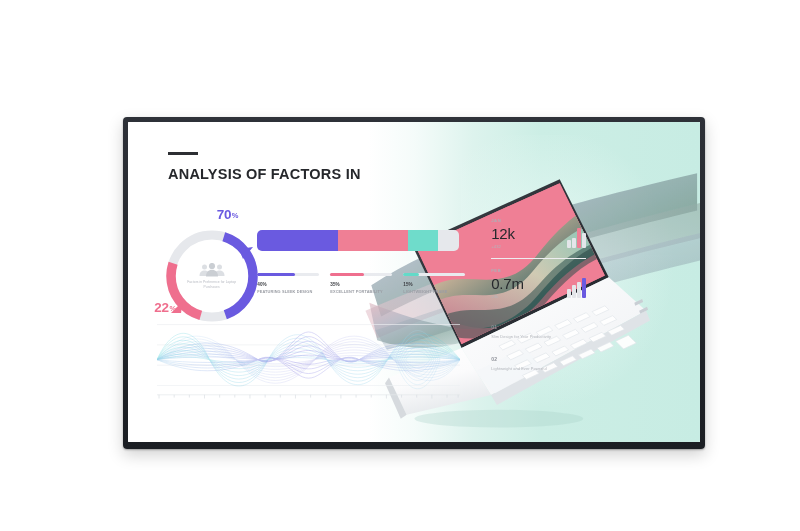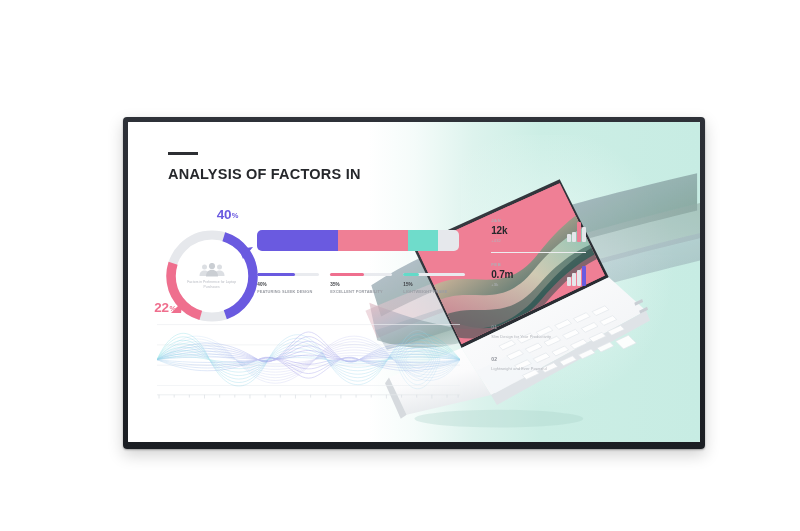--- a/index.html
+++ b/index.html
@@ -137,21 +137,21 @@
 
   
   #stats { position: absolute; left: 63.5%; top: 30.0%; width: 16.5%; }
   .stat-row { position: relative; padding-bottom: 9px; }
   .stat-row + .stat-row { padding-top: 9px; border-top: 1px solid #ededf0; }
   .stat-month {
     font-size: 4.2px; font-weight: 700; color: #adb0b7;
     letter-spacing: 0.55px; margin-bottom: 2px;
   }
   .stat-value {
-    font-size: 10px; font-weight: 700; color: #26282c; letter-spacing: -0.2px;
+    font-size: 15px; font-weight: 400; color: #26282c; letter-spacing: -0.2px;
   }
   .stat-delta { font-size: 4.1px; color: #b3b6bc; margin-top: 2px; letter-spacing: 0.15px; }
   .mini-bars {
     position: absolute; right: 0; bottom: 10px;
     display: flex; align-items: flex-end; gap: 1.6px; height: 20px;
   }
   .mini-bar { width: 3.4px; border-radius: 1px; background: #e4e6ea; }
 
   
   #notes { position: absolute; left: 63.5%; top: 63.0%; width: 17%; }
@@ -317,21 +317,21 @@
               <circle cx="11" cy="8" r="5" fill="#d9dce1"></circle>
               <path d="M1,26 C1,18 5.5,15 11,15 C16.5,15 21,18 21,26 Z" fill="#d9dce1"></path>
               <circle cx="41" cy="8" r="5" fill="#d9dce1"></circle>
               <path d="M31,26 C31,18 35.5,15 41,15 C46.5,15 51,18 51,26 Z" fill="#d9dce1"></path>
               <circle cx="26" cy="6" r="6.2" fill="#c5c9cf"></circle>
               <path d="M14,27 C14,17.5 19.5,13.5 26,13.5 C32.5,13.5 38,17.5 38,27 Z" fill="#c5c9cf"></path>
             </svg>
             <div id="donut-caption">Factors in Preference for Laptop Purchases</div>
           </div>
         </div>
-        <div id="label-40"><span>40</span><span class="pct-sup">%</span></div>
+        <div id="label-40"><span>70</span><span class="pct-sup">%</span></div>
         <div id="label-35"><span>22</span><span class="pct-sup">%</span></div>
 
         <div id="stack-wrap">
           <div id="stack-bar">
             <div class="stack-seg" style="flex:40; background:#6a5ae0;"></div>
             <div class="stack-seg" style="flex:35; background:#ef7f95;"></div>
             <div class="stack-seg" style="flex:15; background:#6fdccb;"></div>
             <div class="stack-seg" style="flex:10; background:#e6e8ec;"></div>
           </div>
         </div>

